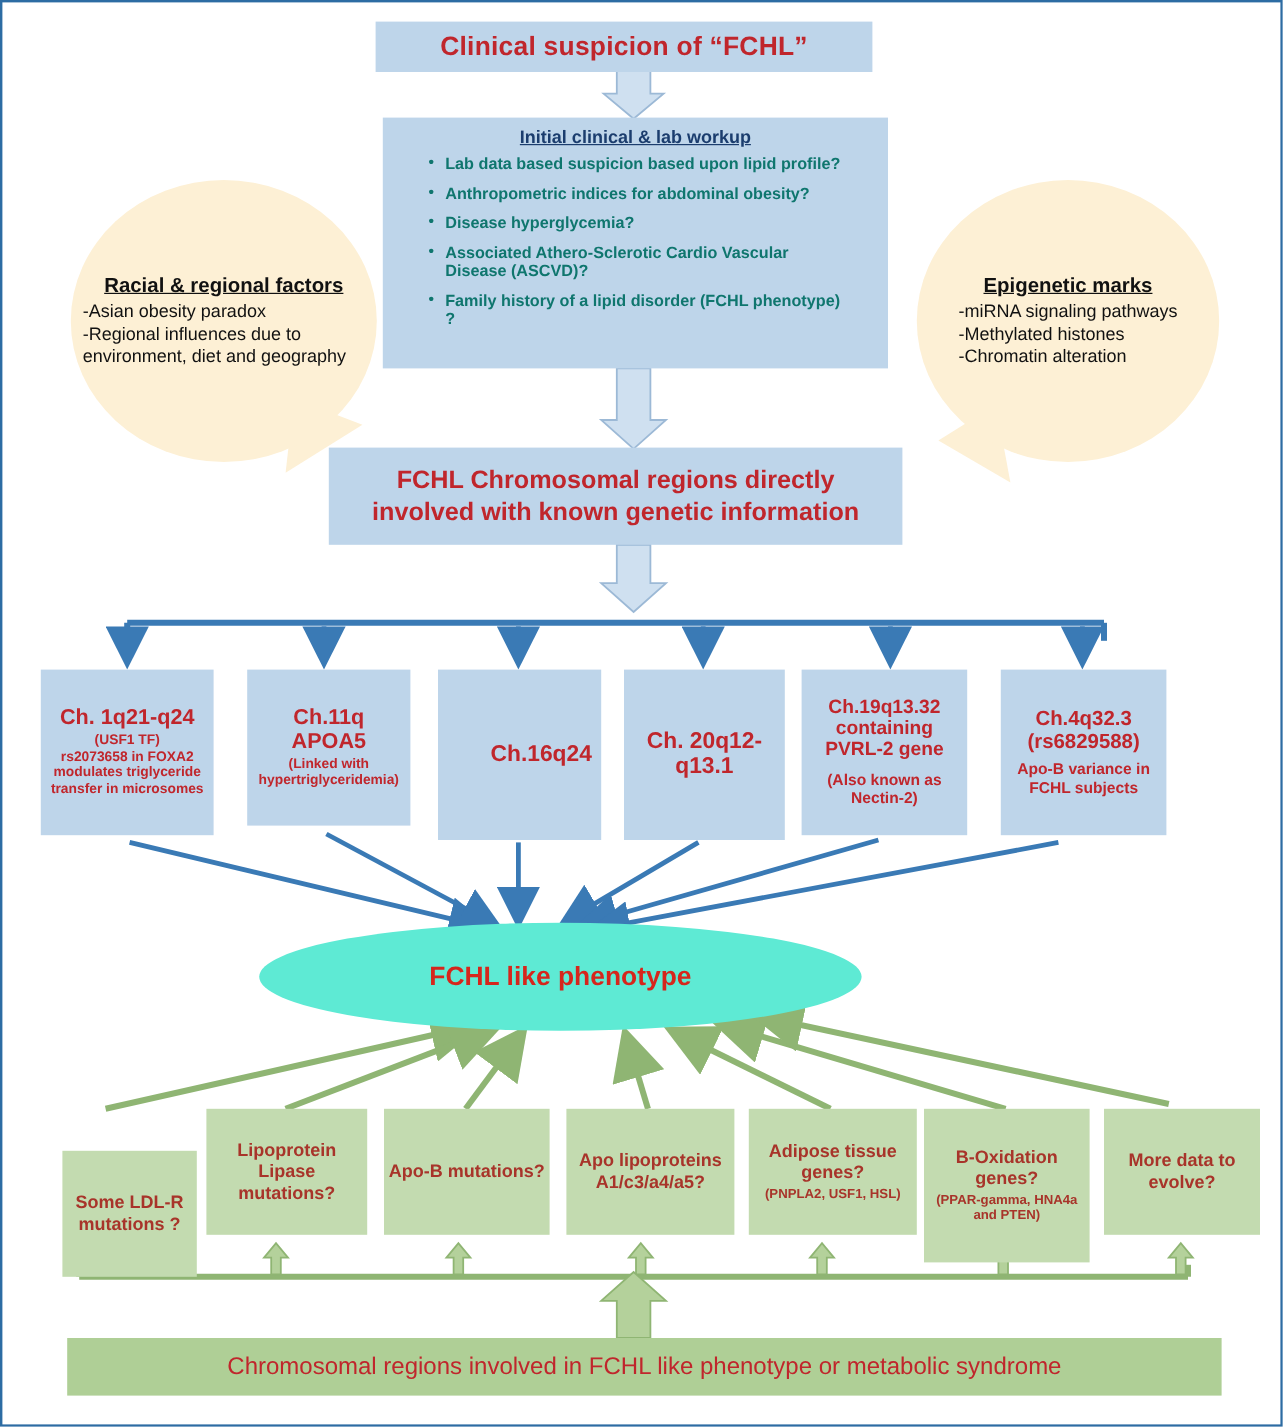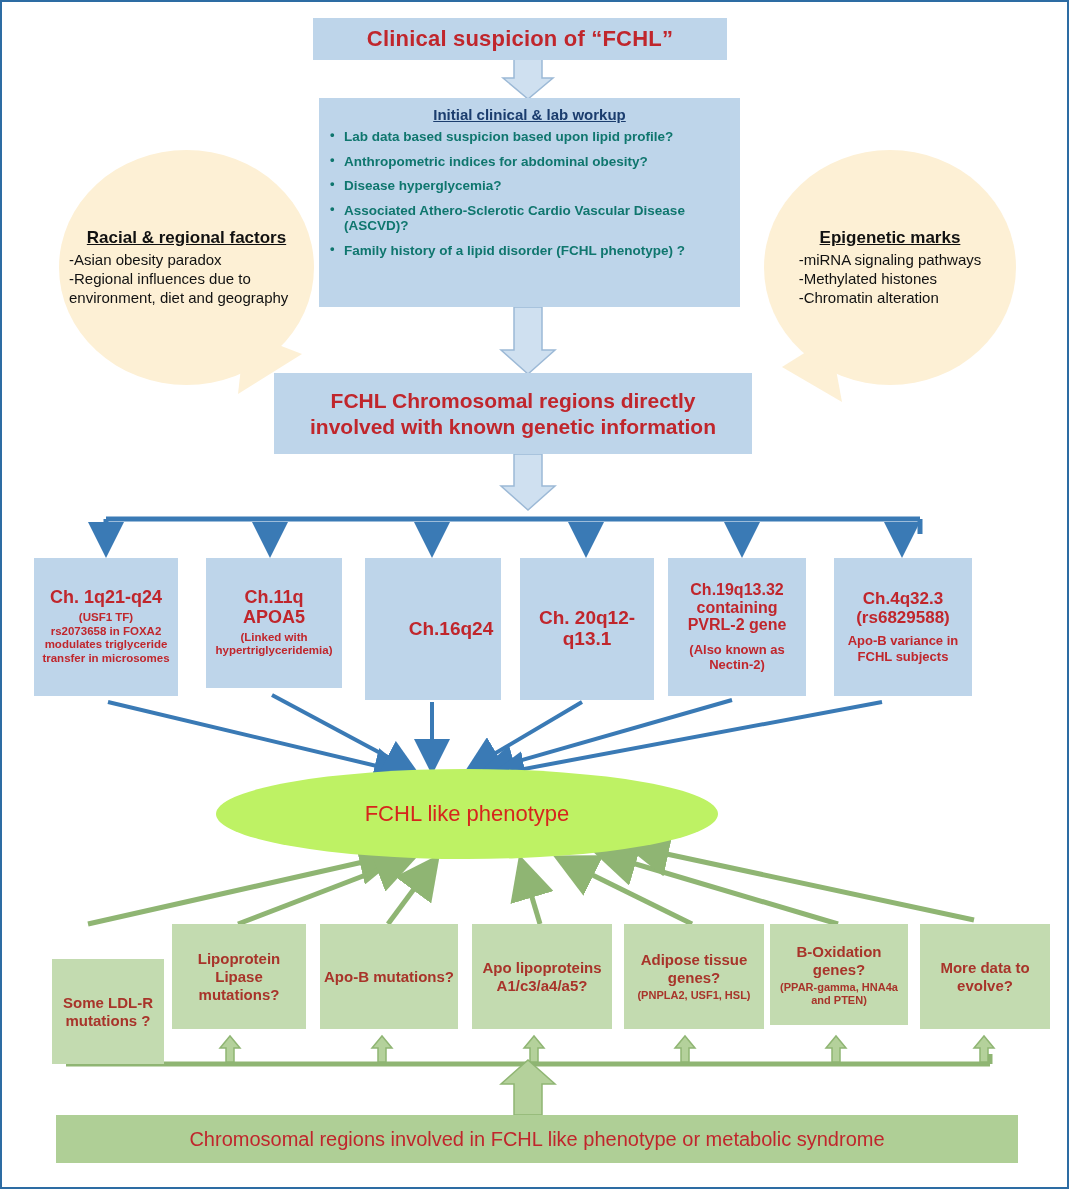--- a/index.html
+++ b/index.html
@@ -24,21 +24,21 @@
     display:flex;align-items:center;justify-content:center;flex-direction:column;
     font-weight:bold;
   }
   .title-box{
     font-size:22px;
     letter-spacing:.2px;
   }
   .workup-box{
     background:#bed5ea;
     color:#c0262c;
-    padding:8px 5px;
+    padding:8px 32px;
     text-align:left;
   }
   .workup-title{
     text-align:center;
     font-weight:bold;
     font-size:15px;
     color:#1b3d6e;
     text-decoration:underline;
     margin-bottom:6px;
   }
@@ -70,23 +70,23 @@
   }
   .ellipse .line{font-size:15px;color:#111;line-height:1.25;}
   .chrom-box{
     background:#bed5ea;color:#c0262c;font-weight:bold;
     display:flex;flex-direction:column;align-items:center;justify-content:center;
     text-align:center;padding:4px 5px;
   }
   .chrom-box .main{font-size:18px;line-height:1.1;}
   .chrom-box .sub{font-size:11.5px;line-height:1.18;margin-top:3px;}
   .green-ellipse{
-    background:#bef264;border-radius:50%;
+    background:#5eead4;border-radius:50%;
     display:flex;align-items:center;justify-content:center;
-    color:#d6261c;font-weight:normal;font-size:22px;
+    color:#d6261c;font-weight:bold;font-size:22px;
   }
   .green-box{
     background:#c3dbb0;color:#a8342a;font-weight:bold;
     display:flex;flex-direction:column;align-items:center;justify-content:center;
     text-align:center;padding:3px 4px;
   }
   .green-box .main{font-size:15px;line-height:1.2;}
   .green-box .sub{font-size:11px;line-height:1.15;margin-top:2px;}
   .bottom-bar{
     background:#afcf96;color:#c0262c;font-weight:normal;font-size:20px;
@@ -239,21 +239,21 @@
   <div class="node green-box" style="left:318px;top:922px;width:138px;height:105px;">
     <div class="main">Apo-B mutations?</div>
   </div>
   <div class="node green-box" style="left:470px;top:922px;width:140px;height:105px;">
     <div class="main">Apo lipoproteins A1/c3/a4/a5?</div>
   </div>
   <div class="node green-box" style="left:622px;top:922px;width:140px;height:105px;">
     <div class="main">Adipose tissue genes?</div>
     <div class="sub">(PNPLA2, USF1, HSL)</div>
   </div>
-  <div class="node green-box" style="left:768px;top:922px;width:138px;height:101px;">
+  <div class="node green-box" style="left:768px;top:922px;width:138px;height:128px;">
     <div class="main">B-Oxidation genes?</div>
     <div class="sub">(PPAR-gamma, HNA4a and PTEN)</div>
   </div>
   <div class="node green-box" style="left:918px;top:922px;width:130px;height:105px;">
     <div class="main">More data to evolve?</div>
   </div>
 
   <div class="node bottom-bar" style="left:54px;top:1113px;width:962px;height:48px;">
     <span>Chromosomal regions involved in FCHL like phenotype or metabolic syndrome</span>
   </div>

